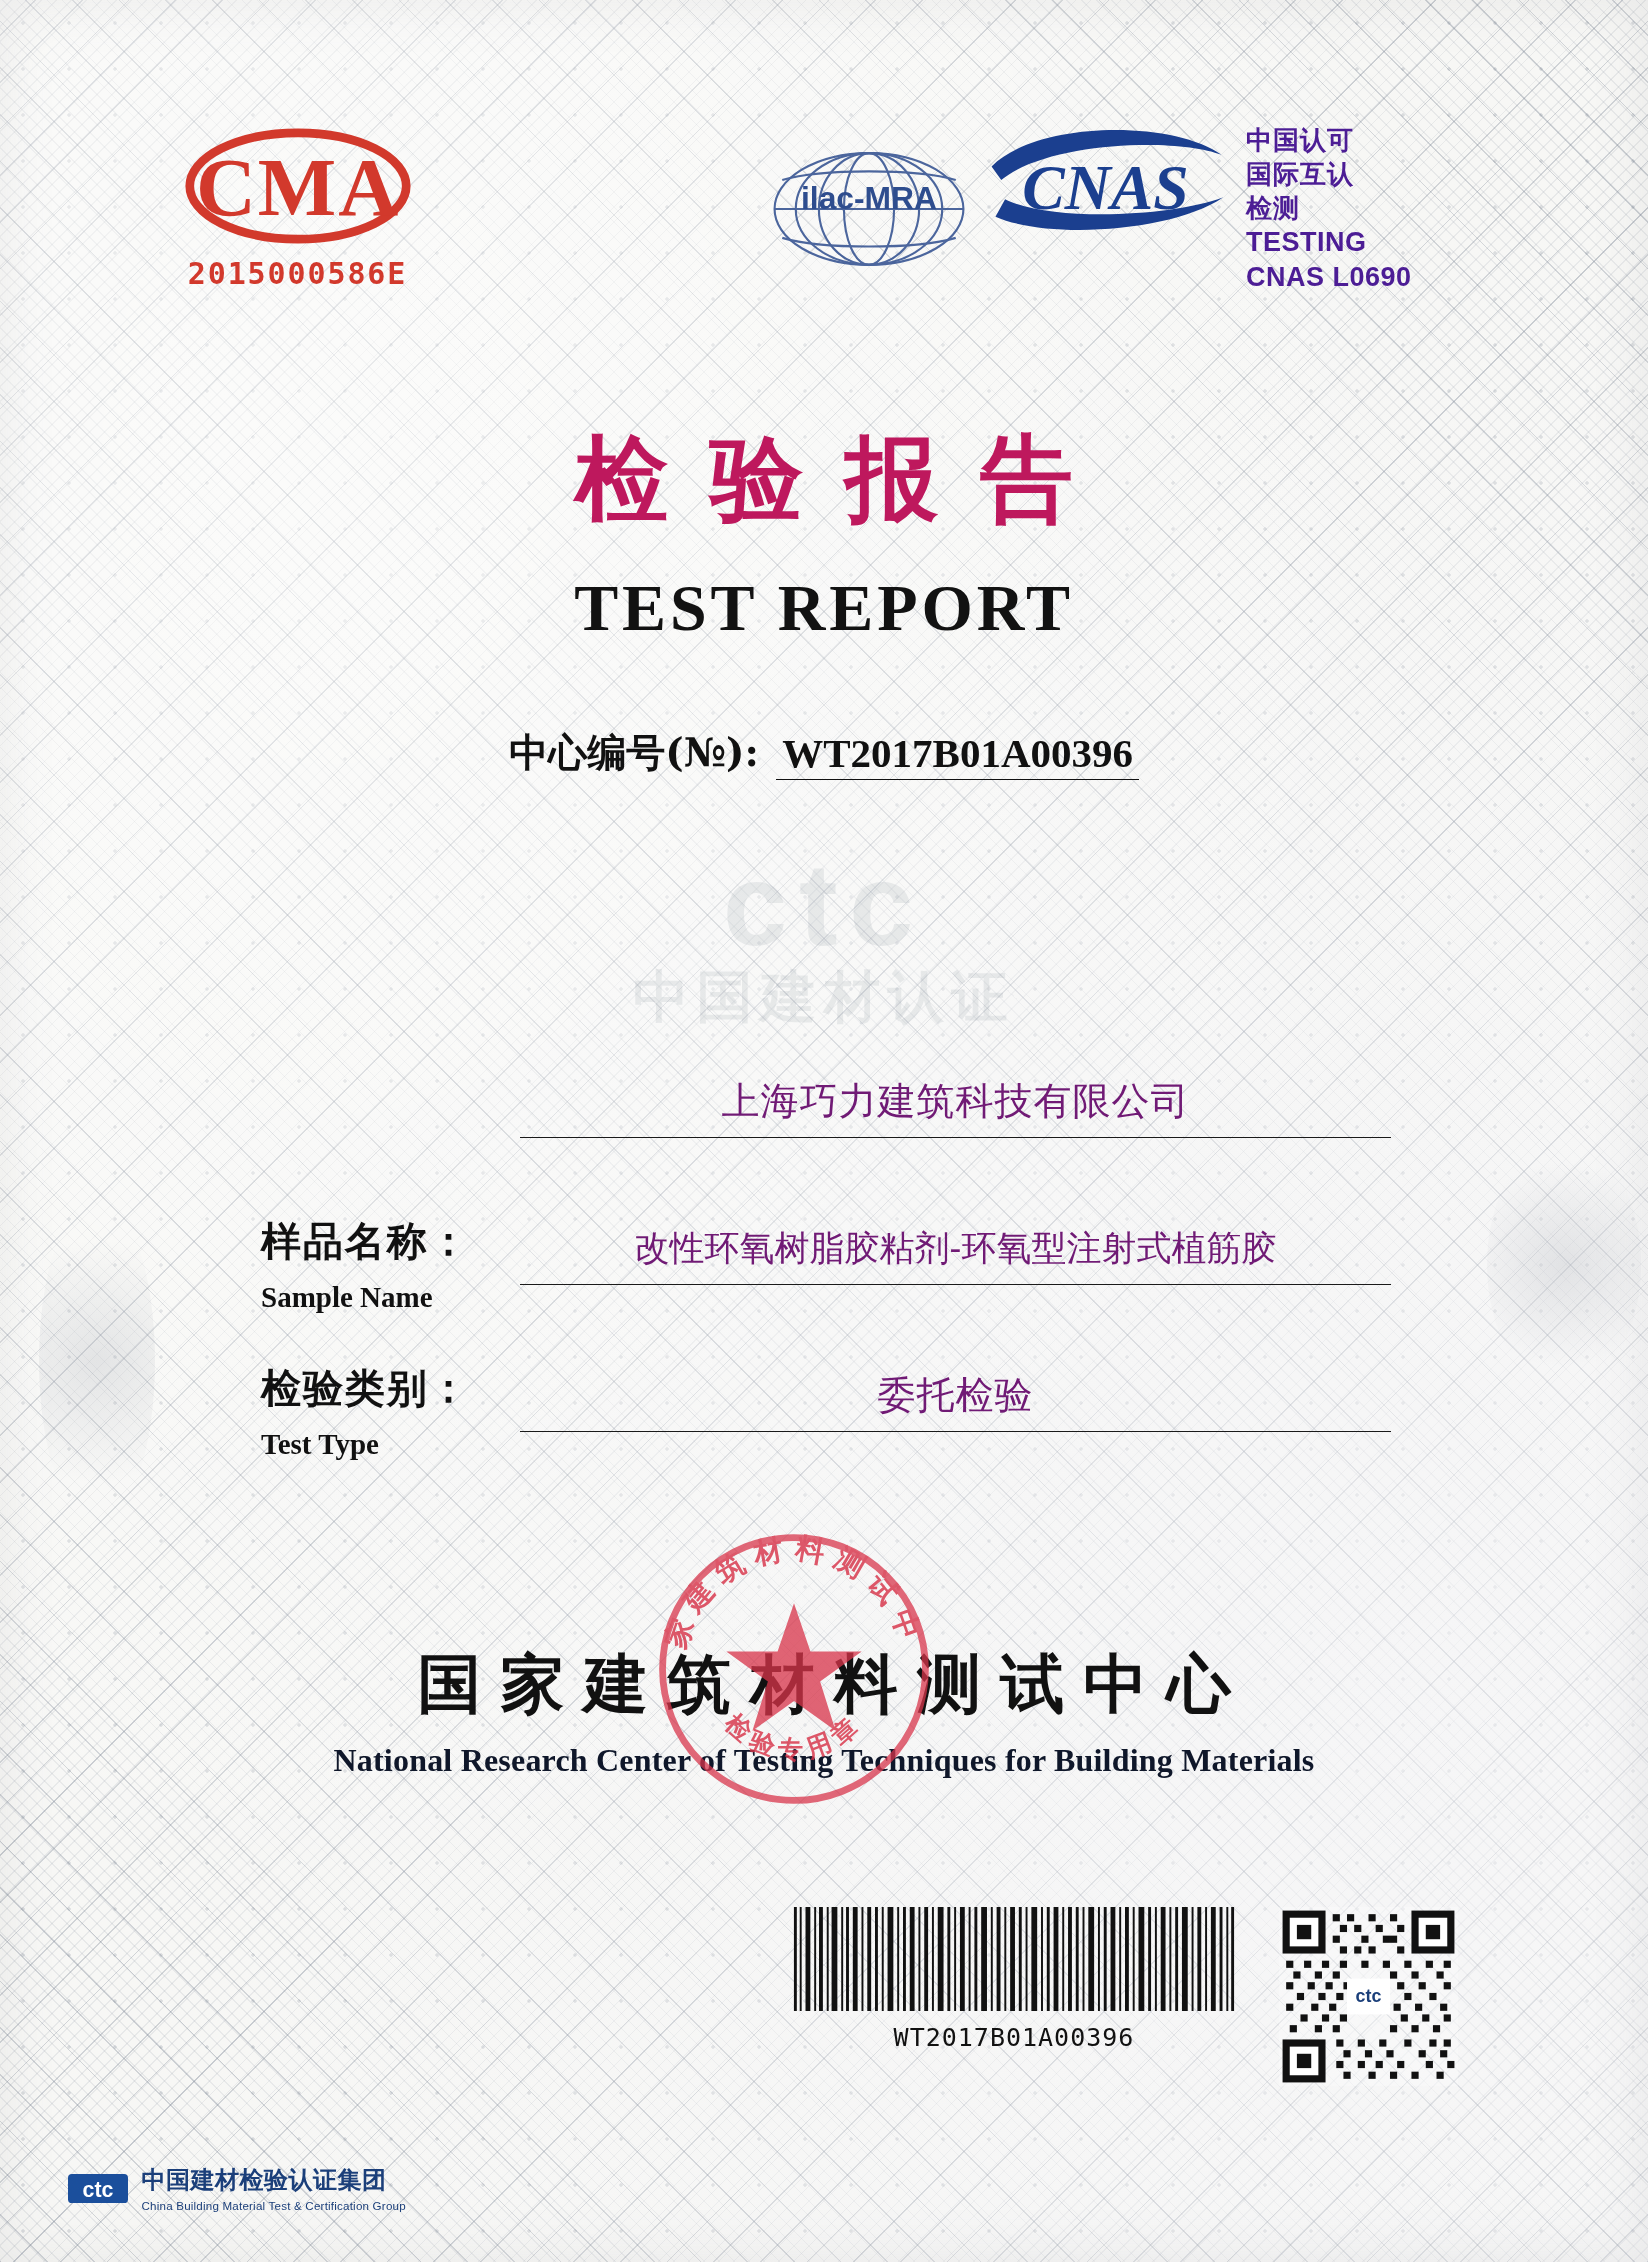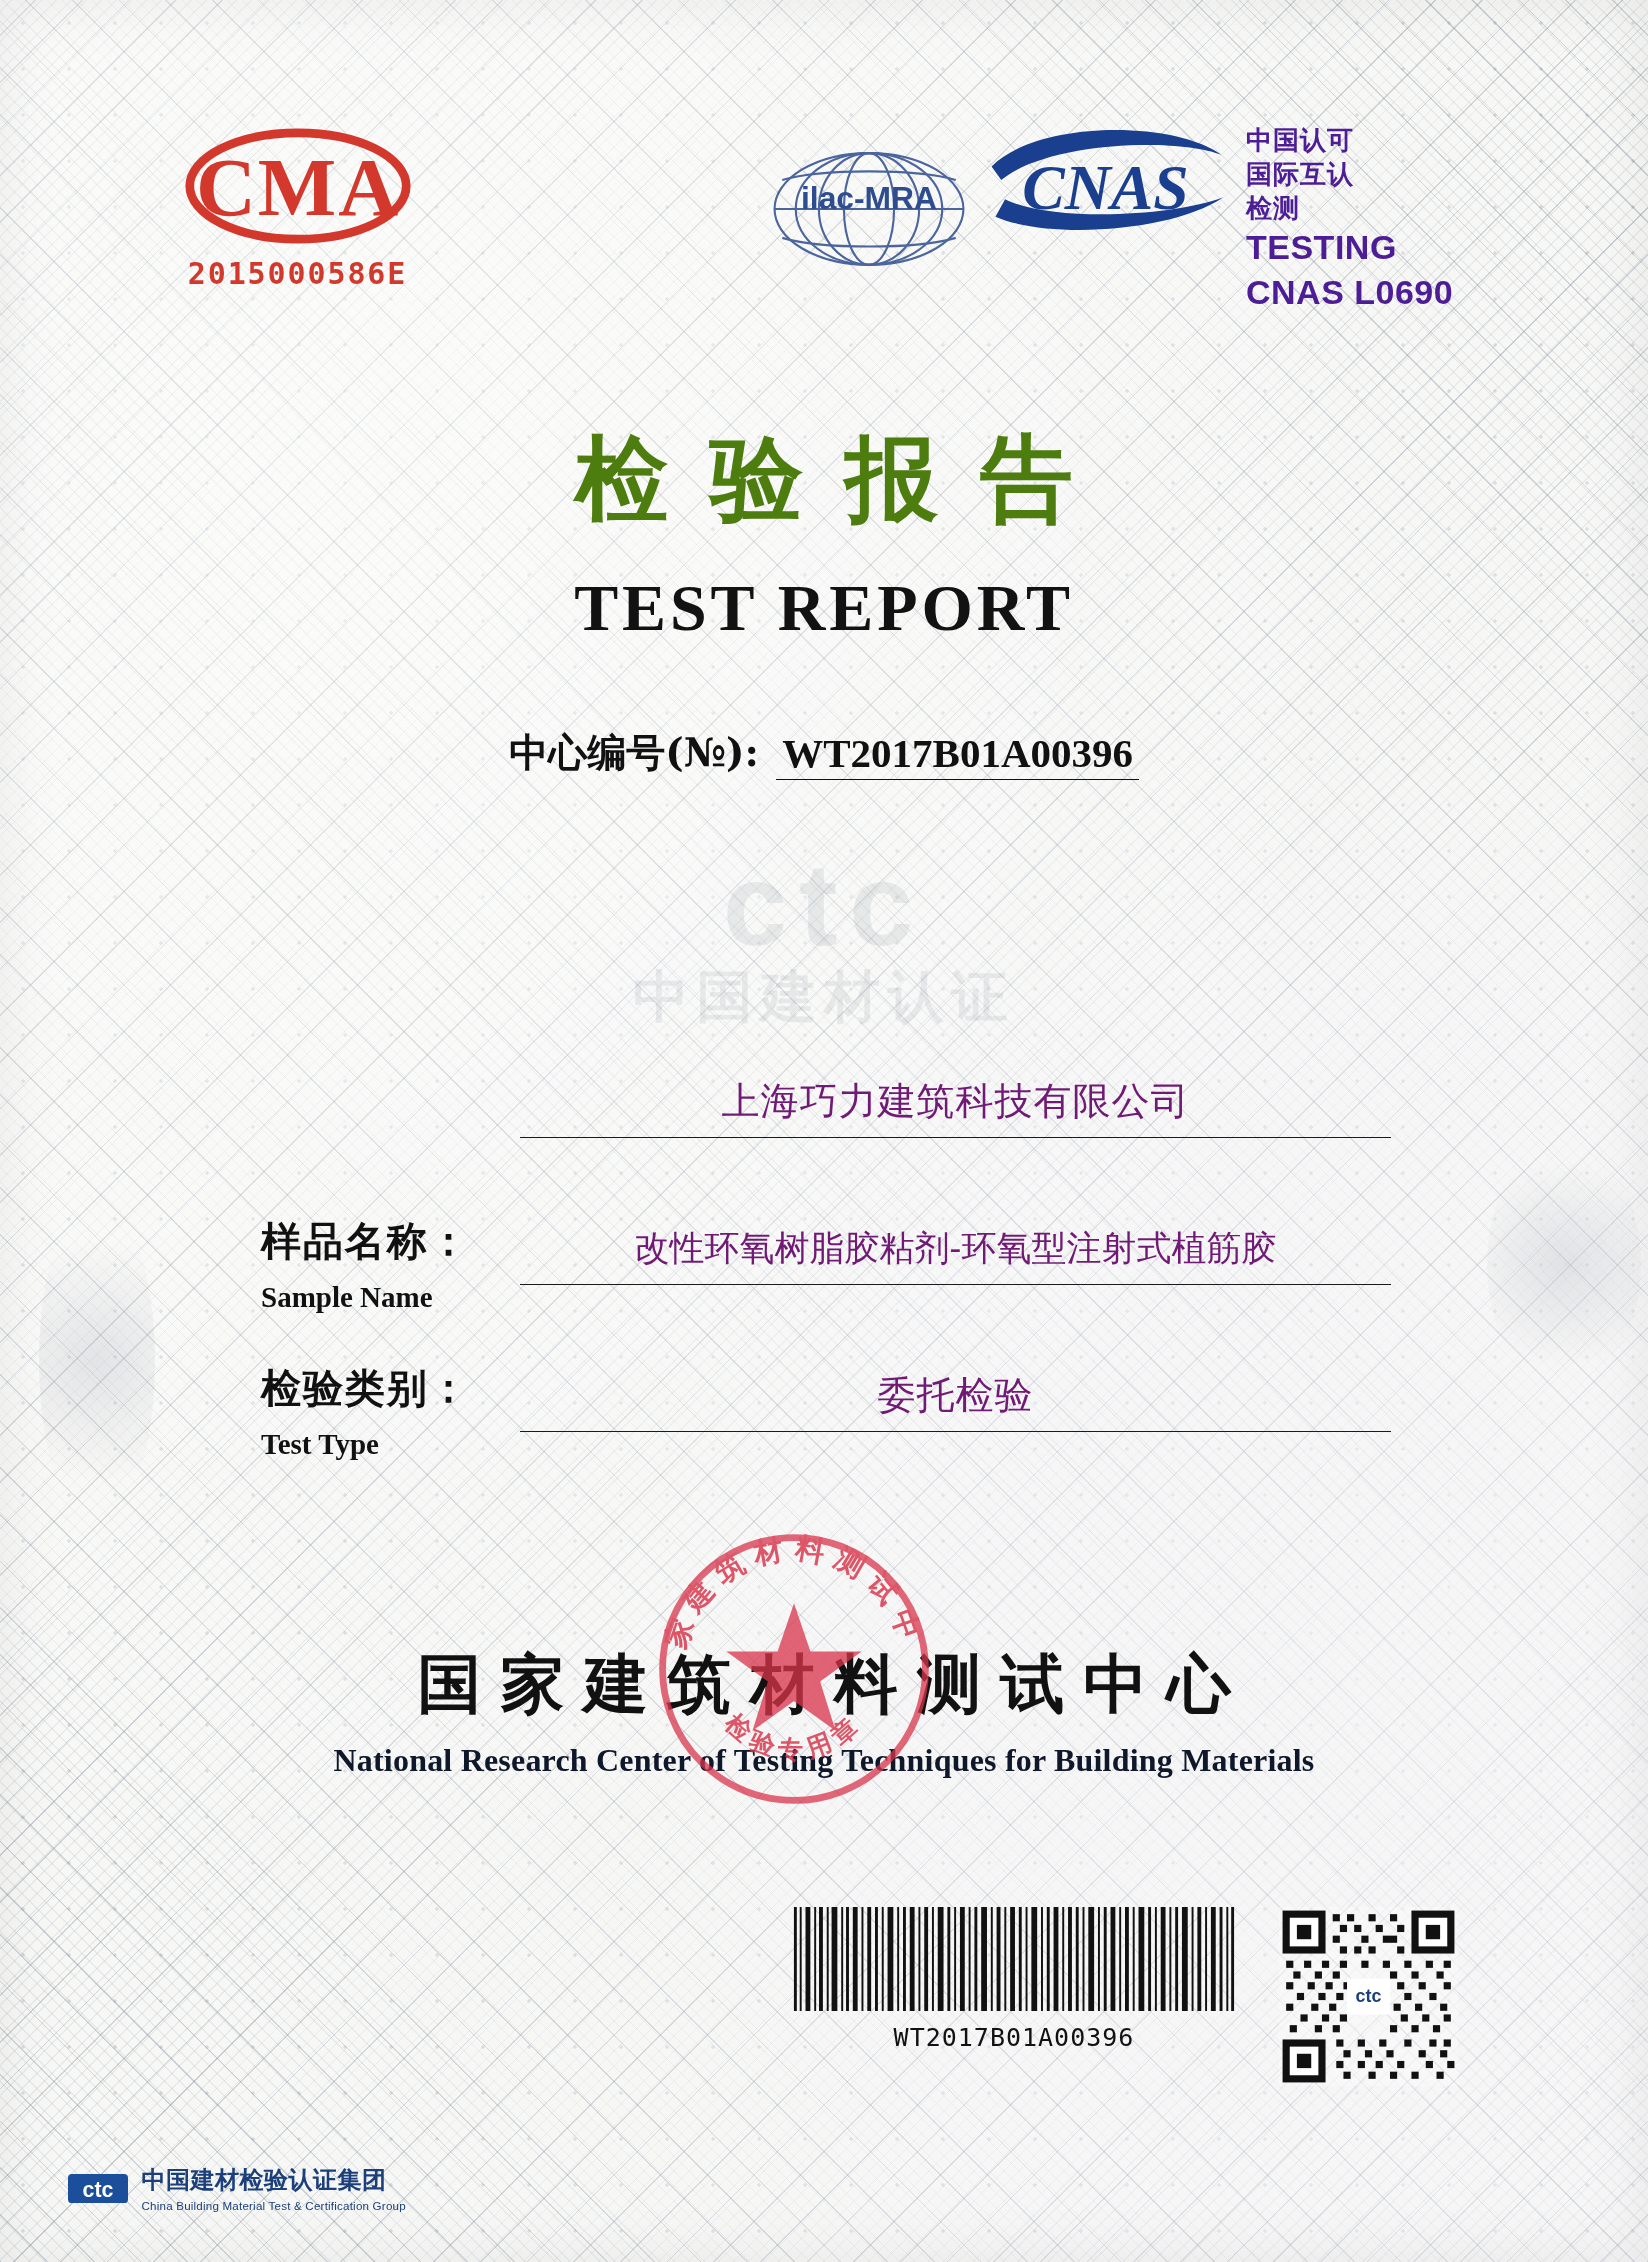--- a/index.html
+++ b/index.html
@@ -70,34 +70,34 @@
   .cnas-text-block {
     position: absolute;
     left: 1246px;
     top: 124px;
     width: 270px;
     color: #4c1d95;
     line-height: 1.30;
   }
   .cnas-text-block div { font-family: "Liberation Sans", sans-serif; font-weight: bold; }
   .cnas-cn { font-size: 26px; letter-spacing: 1px; }
-  .cnas-en { font-size: 34px; letter-spacing: 0.5px; }
+  .cnas-en { font-size: 27px; letter-spacing: 0.5px; }
 
   
   .title-cn {
     position: absolute;
     top: 417px;
     left: 0; right: 0;
     text-align: center;
     font-family: "DejaVu Serif", serif;
     font-weight: bold;
     font-size: 93px;
     letter-spacing: 42px;
     text-indent: 42px;
-    color: #4d7c0f;
+    color: #be185d;
   }
   .title-en {
     position: absolute;
     top: 570px;
     left: 0; right: 0;
     text-align: center;
     font-family: "Liberation Serif", serif;
     font-weight: bold;
     font-size: 66px;
     letter-spacing: 3.9px;

